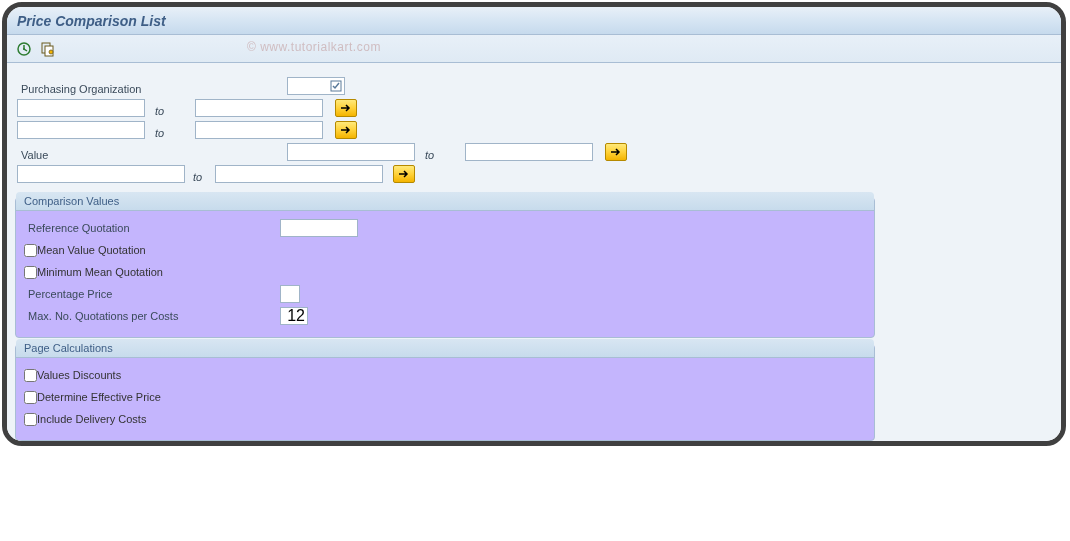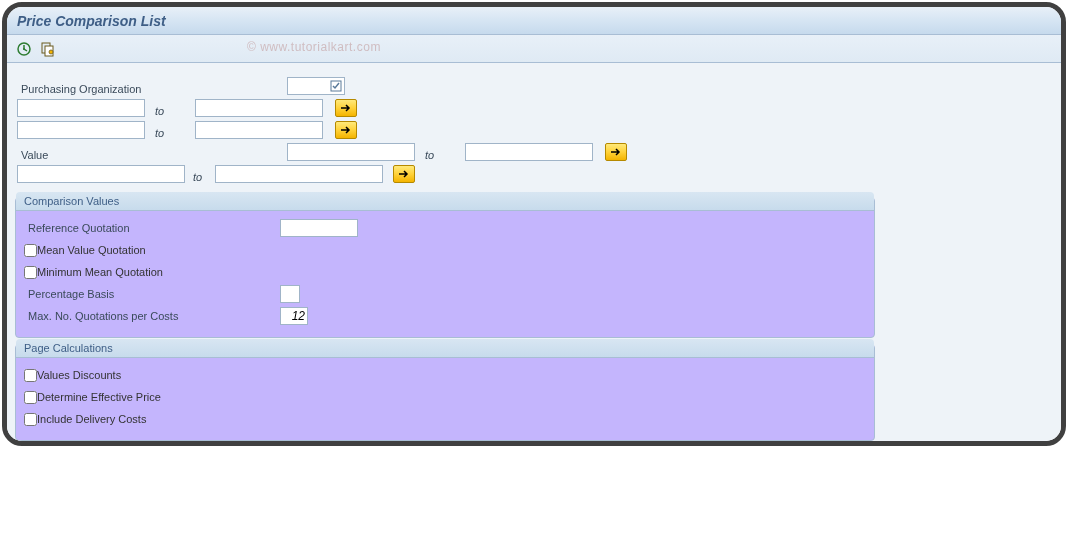--- a/index.html
+++ b/index.html
@@ -100,24 +100,23 @@
       width: 134px;
     }
     .row .btn-col {
       width: 30px;
       padding-left: 6px;
     }
     input[type="text"].std-input {
       height: 18px;
       border: 1px solid #a0b4c8;
       background: #fff;
-      font-size: 12px;
+      font-size: 16px;
       padding: 0 2px;
       width: 100%;
-      font-style: italic;
     }
     input[type="text"].narrow {
       width: 78px;
     }
     input[type="text"].tiny {
       width: 20px;
       text-align: right;
     }
     input[type="text"].small {
       width: 28px;
@@ -320,21 +319,21 @@
             <span>Mean Value Quotation</span>
           </div>
         </div>
         <div class="gb-row">
           <div class="checkbox-wrap">
             <input type="checkbox" style="">
             <span>Minimum Mean Quotation</span>
           </div>
         </div>
         <div class="gb-row">
-          <div class="gb-label">Percentage Basis</div>
+          <div class="gb-label">Percentage Price</div>
           <div class="gb-field"><input type="text" class="std-input tiny" value="" style=""></div>
         </div>
         <div class="gb-row">
           <div class="gb-label">Max. No. Quotations per Costs</div>
           <div class="gb-field"><input type="text" class="std-input small" value="12" style=""></div>
         </div>
       </div>
     </div>
 
     <div class="groupbox">

